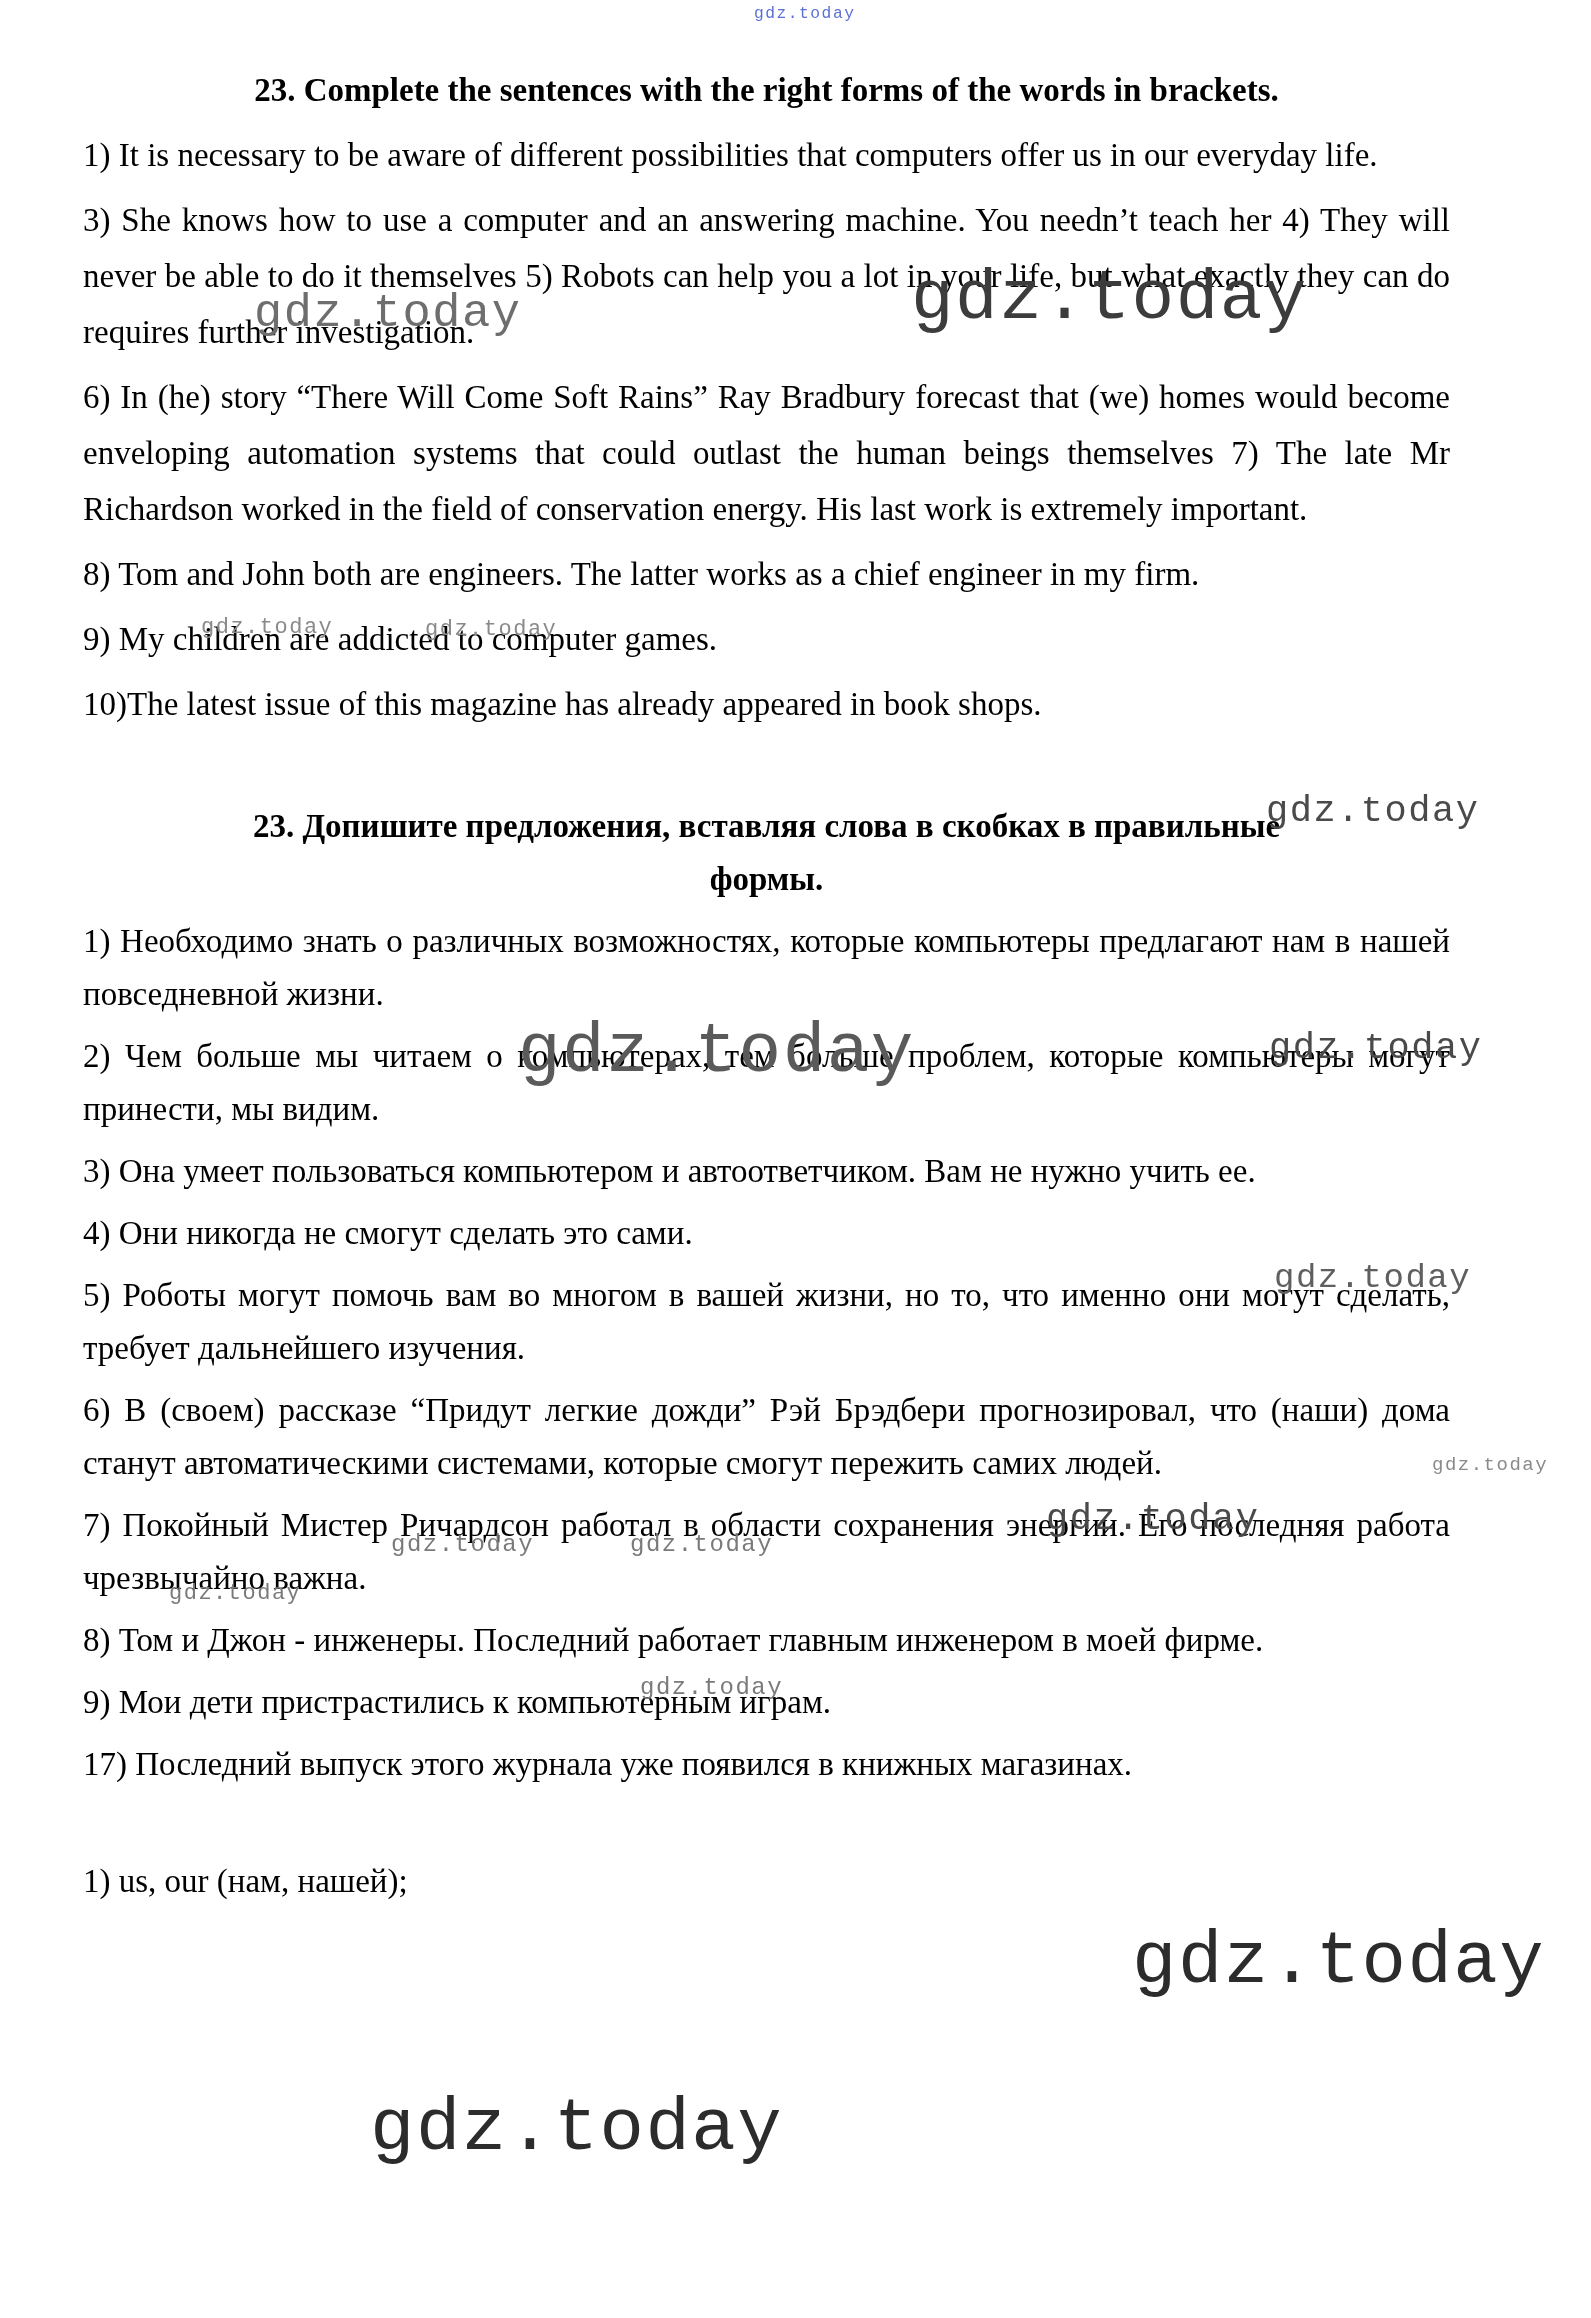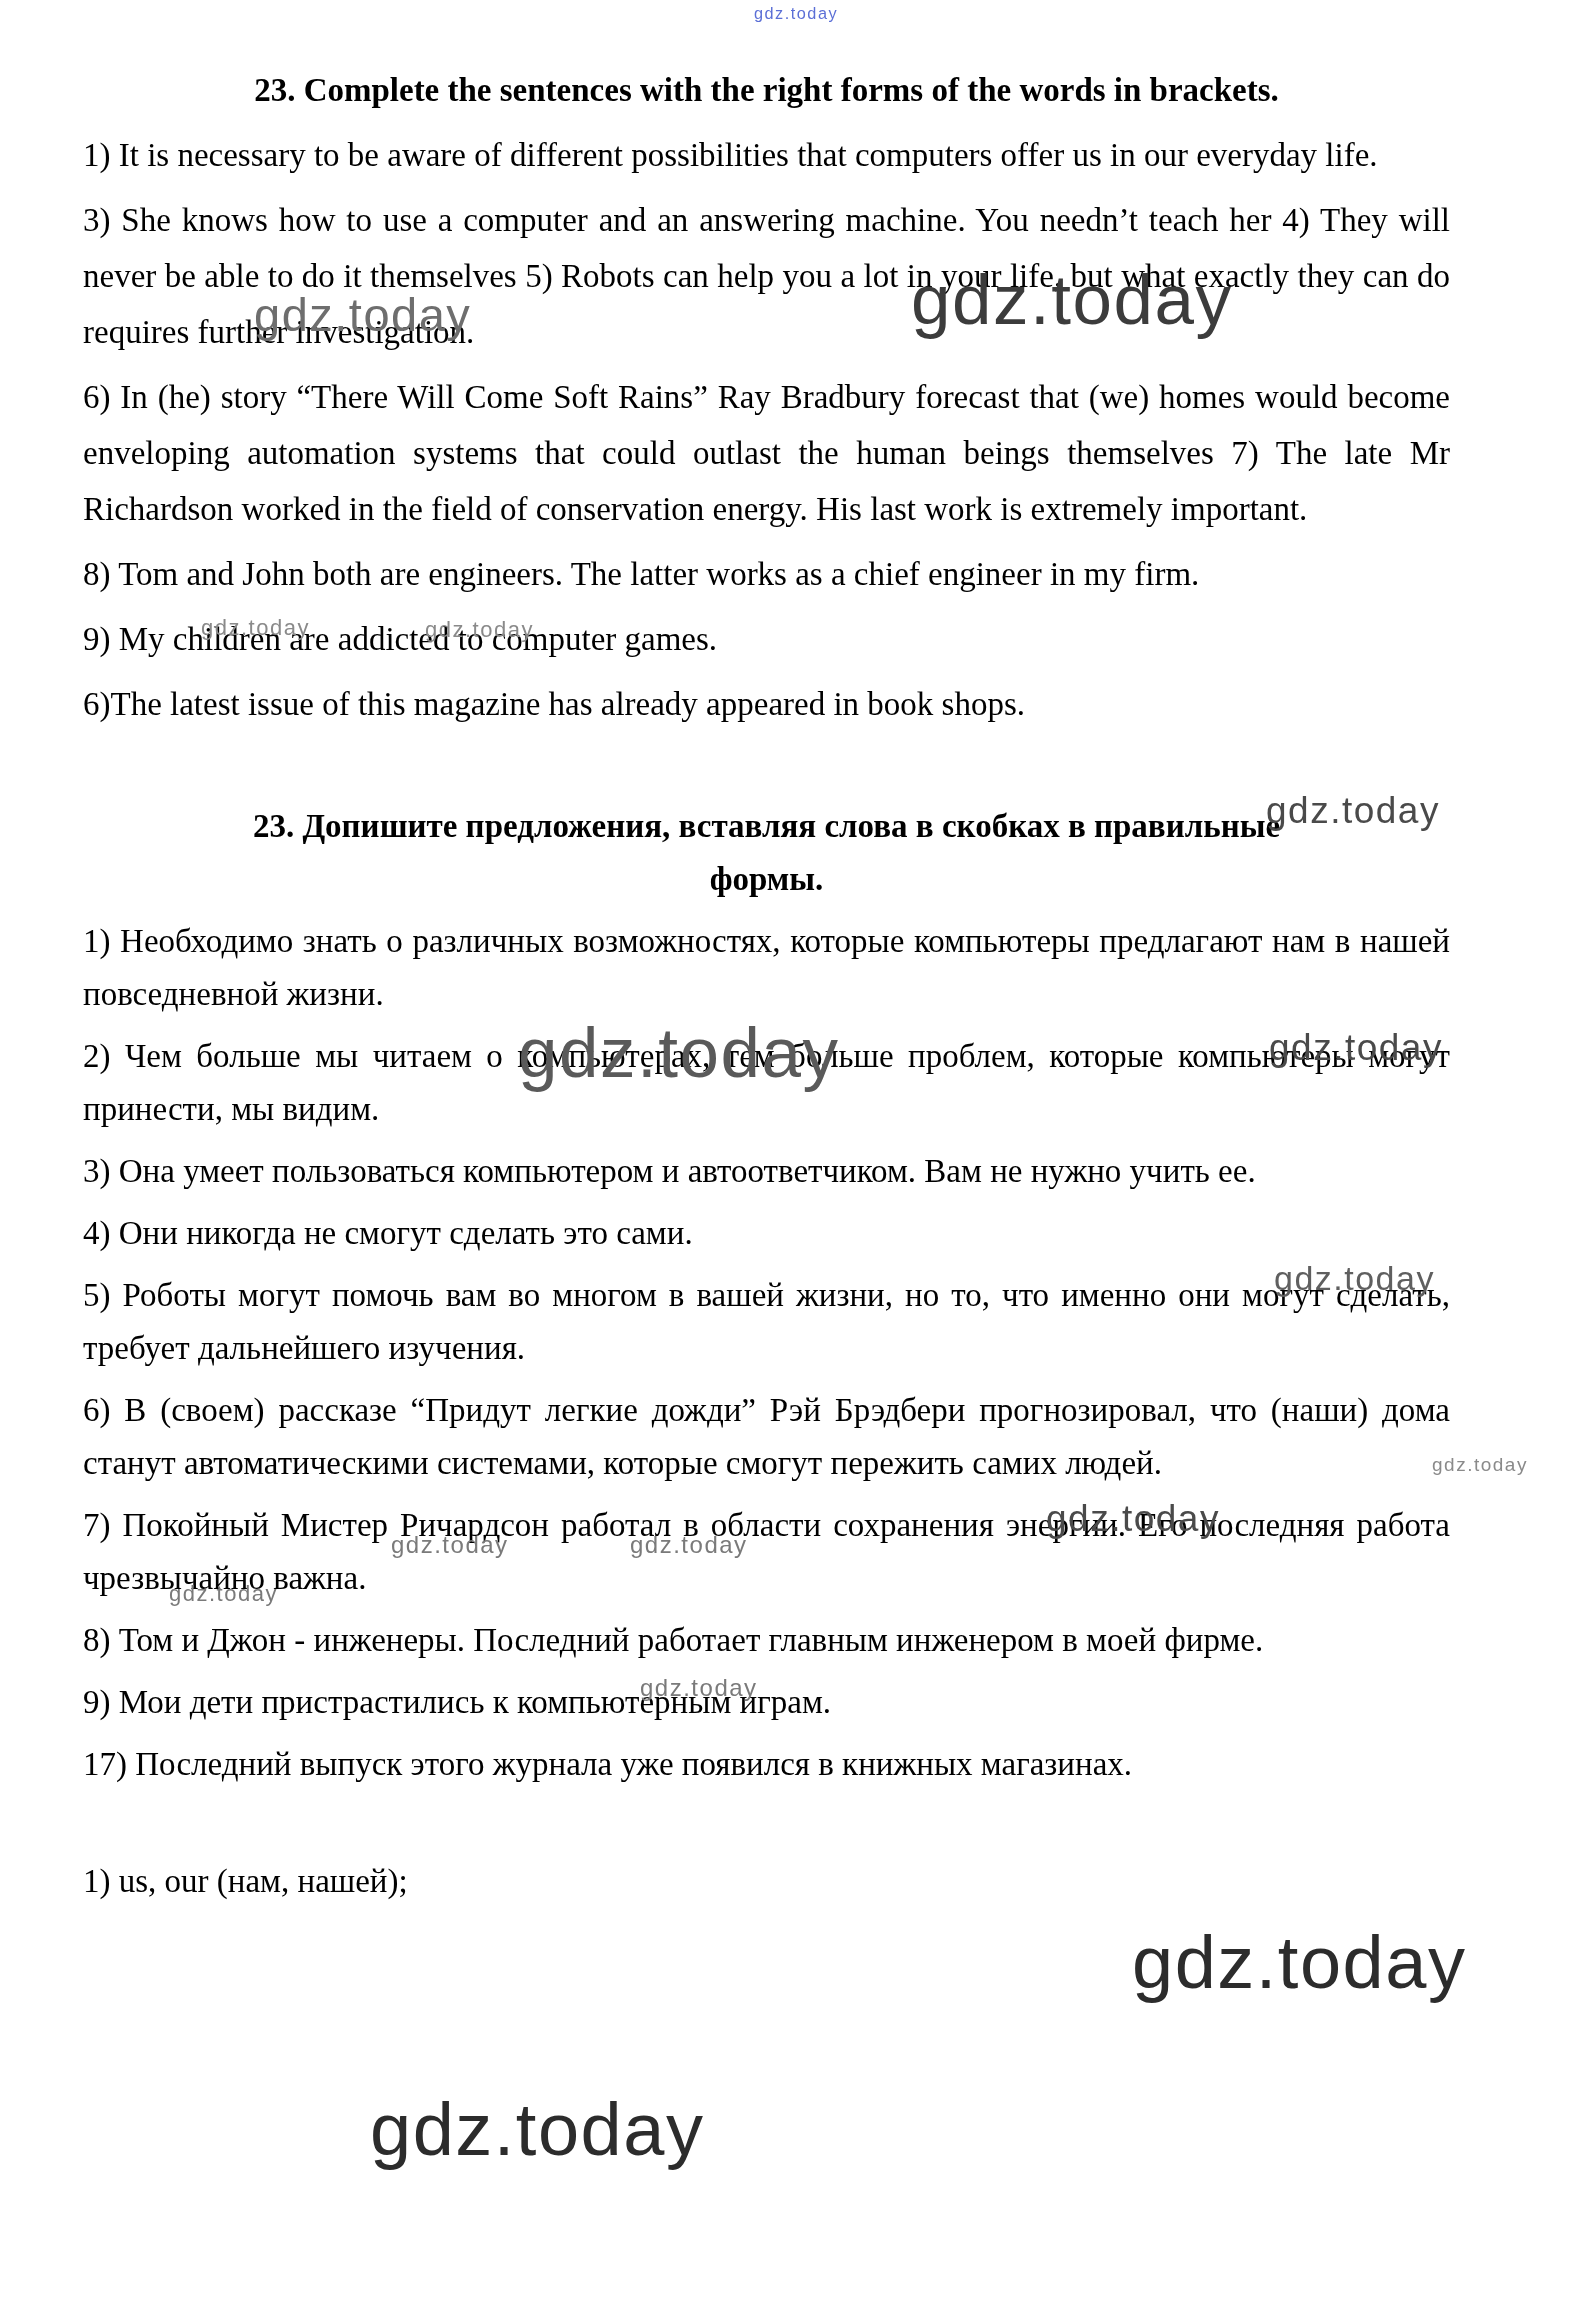--- a/index.html
+++ b/index.html
@@ -40,21 +40,21 @@
   }
   .ru {
     line-height: 53px;
   }
   .answer {
     margin-top: 62px;
     text-align: left;
   }
   .wm {
     position: absolute;
-    font-family: Liberation Sans, sans-serif;
+    font-family: Liberation Mono, monospace;
     font-weight: normal;
     letter-spacing: 1.5px;
     white-space: nowrap;
     pointer-events: none;
   }
   .wm-top { left: 754px; top: 4.4px;    font-size: 16.3px;  color: #5b6fd6; }
   .wm-a   { left: 254px;  top: 287px;  font-size: 47px;  color: #6e6e6e; }
   .wm-b   { left: 911px; top: 259px;  font-size: 71px;  color: #3c3c3c; }
   .wm-c   { left: 201px;  top: 615px;  font-size: 22px;  color: #8a8a8a; }
   .wm-d   { left: 425px;  top: 617px;  font-size: 22px;  color: #8a8a8a; }
@@ -77,21 +77,21 @@
 <div class="page">
 
   <div class="content">
 
     <h2 class="heading">23. Complete the sentences with the right forms of the words in brackets.</h2>
     <p class="para">1) It is necessary to be aware of different possibilities that computers offer us in our everyday life.</p>
     <p class="para">3) She knows how to use a computer and an answering machine. You needn’t teach her 4) They will never be able to do it themselves 5) Robots can help you a lot in your life, but what exactly they can do requires further investigation.</p>
     <p class="para">6) In (he) story “There Will Come Soft Rains” Ray Bradbury forecast that (we) homes would become enveloping automation systems that could outlast the human beings themselves 7) The late Mr Richardson worked in the field of conservation energy. His last work is extremely important.</p>
     <p class="para">8) Tom and John both are engineers. The latter works as a chief engineer in my firm.</p>
     <p class="para">9) My children are addicted to computer games.</p>
-    <p class="para">6)The latest issue of this magazine has already appeared in book shops.</p>
+    <p class="para">10)The latest issue of this magazine has already appeared in book shops.</p>
 
     <h2 class="heading ru-heading">23. Допишите предложения, вставляя слова в скобках в правильные
 формы.</h2>
     <p class="para ru">1) Необходимо знать о различных возможностях, которые компьютеры предлагают нам в нашей повседневной жизни.</p>
     <p class="para ru">2) Чем больше мы читаем о компьютерах, тем больше проблем, которые компьютеры могут принести, мы видим.</p>
     <p class="para ru">3) Она умеет пользоваться компьютером и автоответчиком. Вам не нужно учить ее.</p>
     <p class="para ru">4) Они никогда не смогут сделать это сами.</p>
     <p class="para ru">5) Роботы могут помочь вам во многом в вашей жизни, но то, что именно они могут сделать, требует дальнейшего изучения.</p>
     <p class="para ru">6) В (своем) рассказе “Придут легкие дожди” Рэй Брэдбери прогнозировал, что (наши) дома станут автоматическими системами, которые смогут пережить самих людей.</p>
     <p class="para ru">7) Покойный Мистер Ричардсон работал в области сохранения энергии. Его последняя работа чрезвычайно важна.</p>

